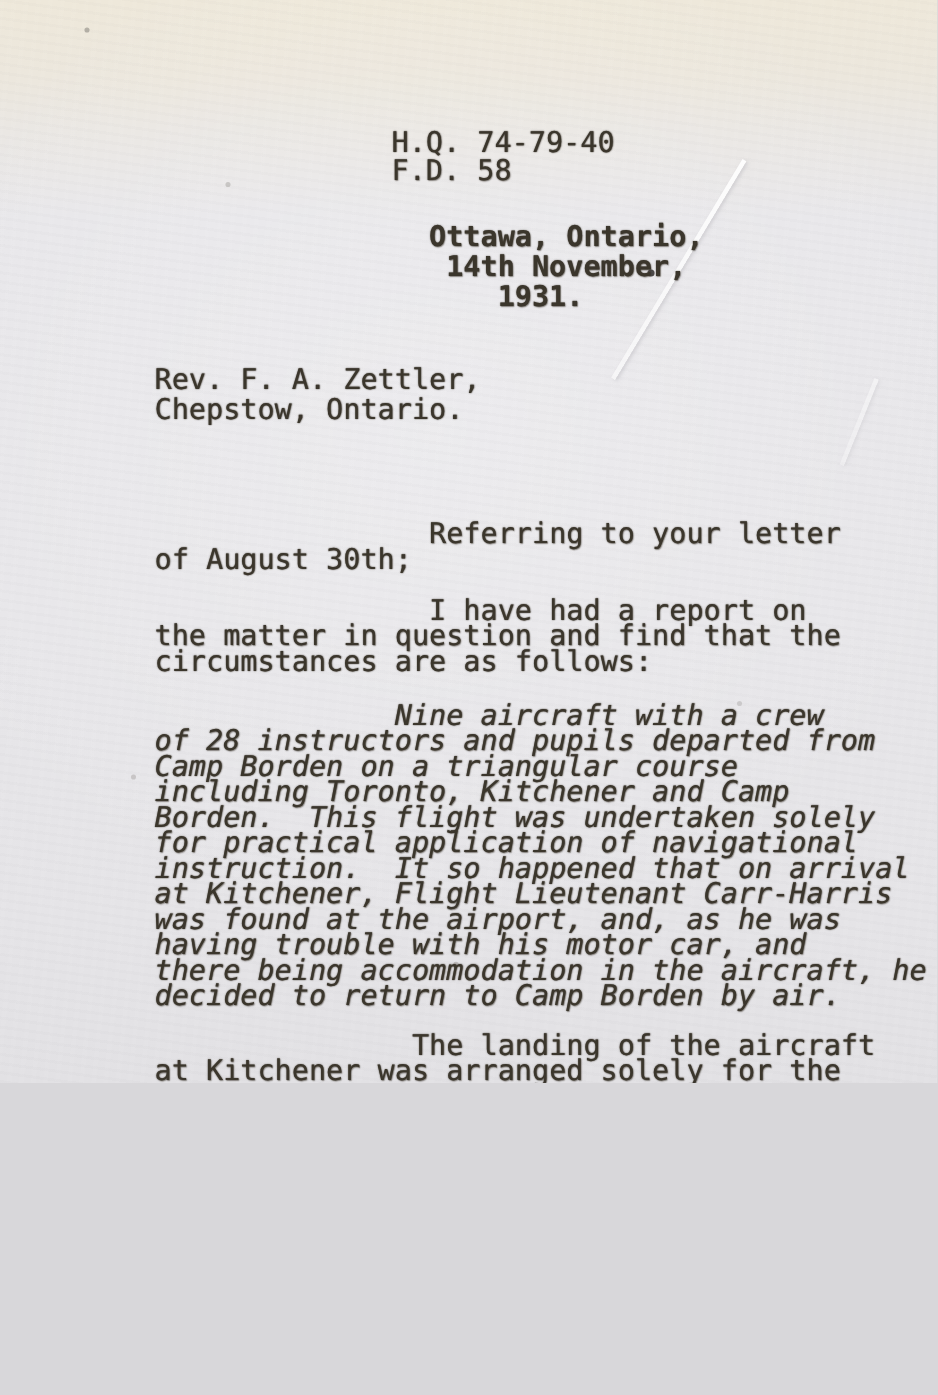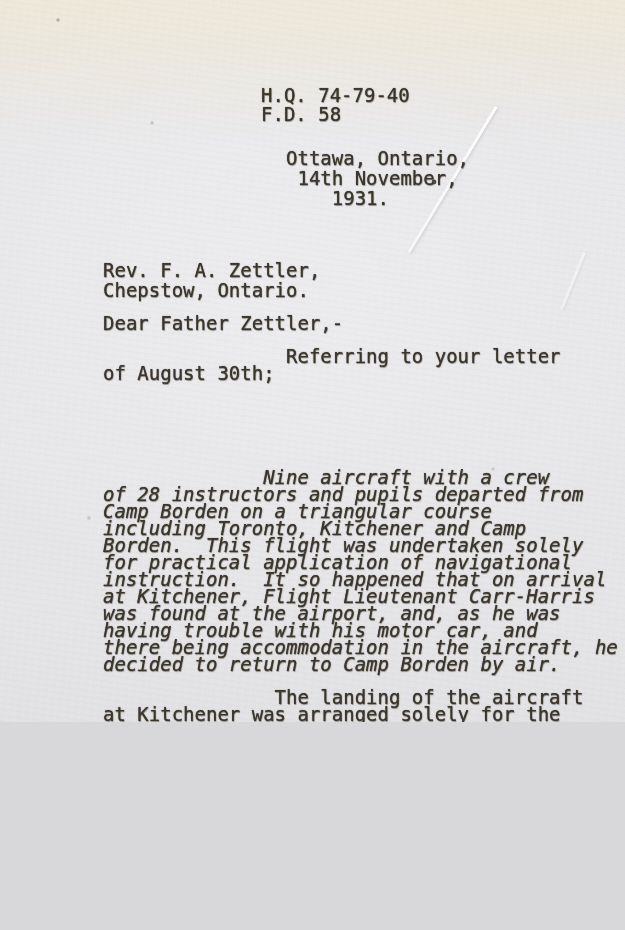--- a/index.html
+++ b/index.html
@@ -31,22 +31,22 @@
     margin: 0;
     white-space: pre;
     font-family: "DejaVu Sans Mono", monospace;
     font-size: 19px;
     line-height: 17px;
     color: #3b362c;
     text-shadow: 0 0 1px rgba(58,52,42,0.85), 0.5px 0.5px 0.8px rgba(58,52,42,0.45);
     filter: blur(0.28px);
   }
   .ref        { left: 261px; top:  86px; line-height: 18.5px; }
-  .date       { left: 286px; top: 148px; line-height: 20px; }
-  .address    { left: 103px; top: 260px; line-height: 20px; }
+  .date       { left: 286px; top: 148px; line-height: 20px; font-weight: bold; }
+  .address    { left: 103px; top: 243px; line-height: 20px; }
   .salutation { left: 103px; top: 315px; }
   .p1 { left: 103px; top: 348px; }
   .p2 { left: 103px; top: 399px; }
   .p3 { left: 103px; top: 469px; font-style: italic; }
   .p4 { left: 103px; top: 689px; }
   
   .crease {
     position: absolute;
     left: 495px; top: 106px;
     width: 2.5px; height: 170px;
@@ -117,25 +117,27 @@
   <pre class="typed ref">H.Q. 74-79-40
 F.D. 58</pre>
 
   <pre class="typed date">Ottawa, Ontario,
  14th November,
     1931.</pre>
 
   <pre class="typed address">Rev. F. A. Zettler,
 Chepstow, Ontario.</pre>
 
-  <pre class="typed salutation">Dear Father Zettler,-</pre>
 
   <pre class="typed p1">                Referring to your letter
 of August 30th;</pre>
 
+  <pre class="typed p2">                I have had a report on
+the matter in question and find that the
+circumstances are as follows:</pre>
 
   <pre class="typed p3">              Nine aircraft with a crew
 of 28 instructors and pupils departed from
 Camp Borden on a triangular course
 including Toronto, Kitchener and Camp
 Borden.  This flight was undertaken solely
 for practical application of navigational
 instruction.  It so happened that on arrival
 at Kitchener, Flight Lieutenant Carr-Harris
 was found at the airport, and, as he was

